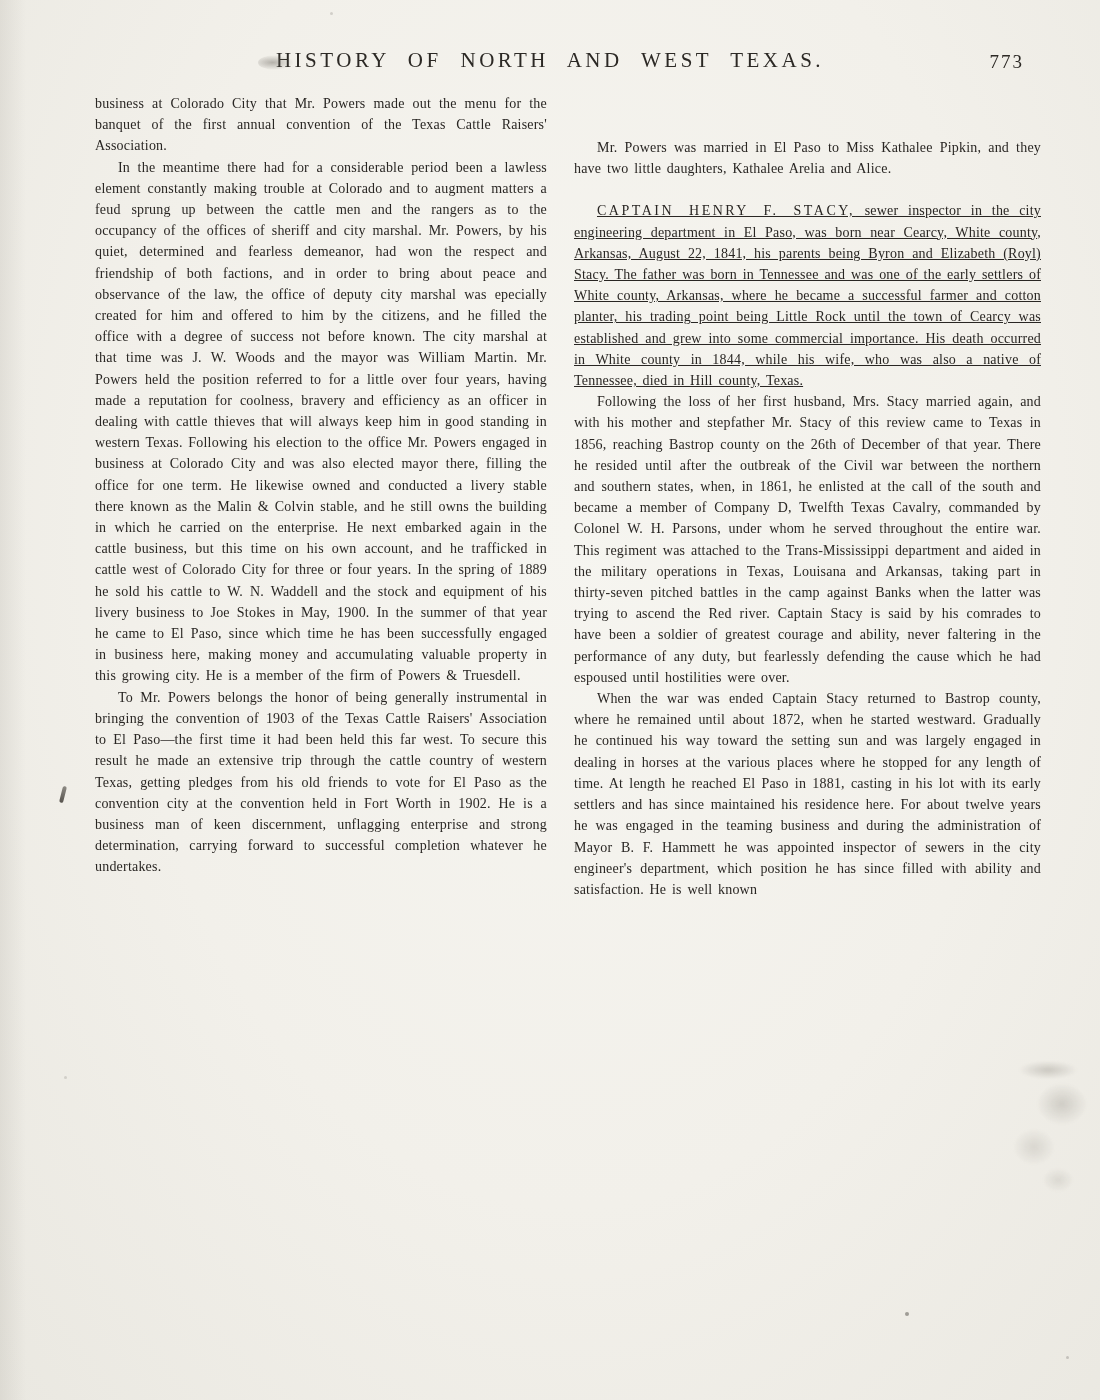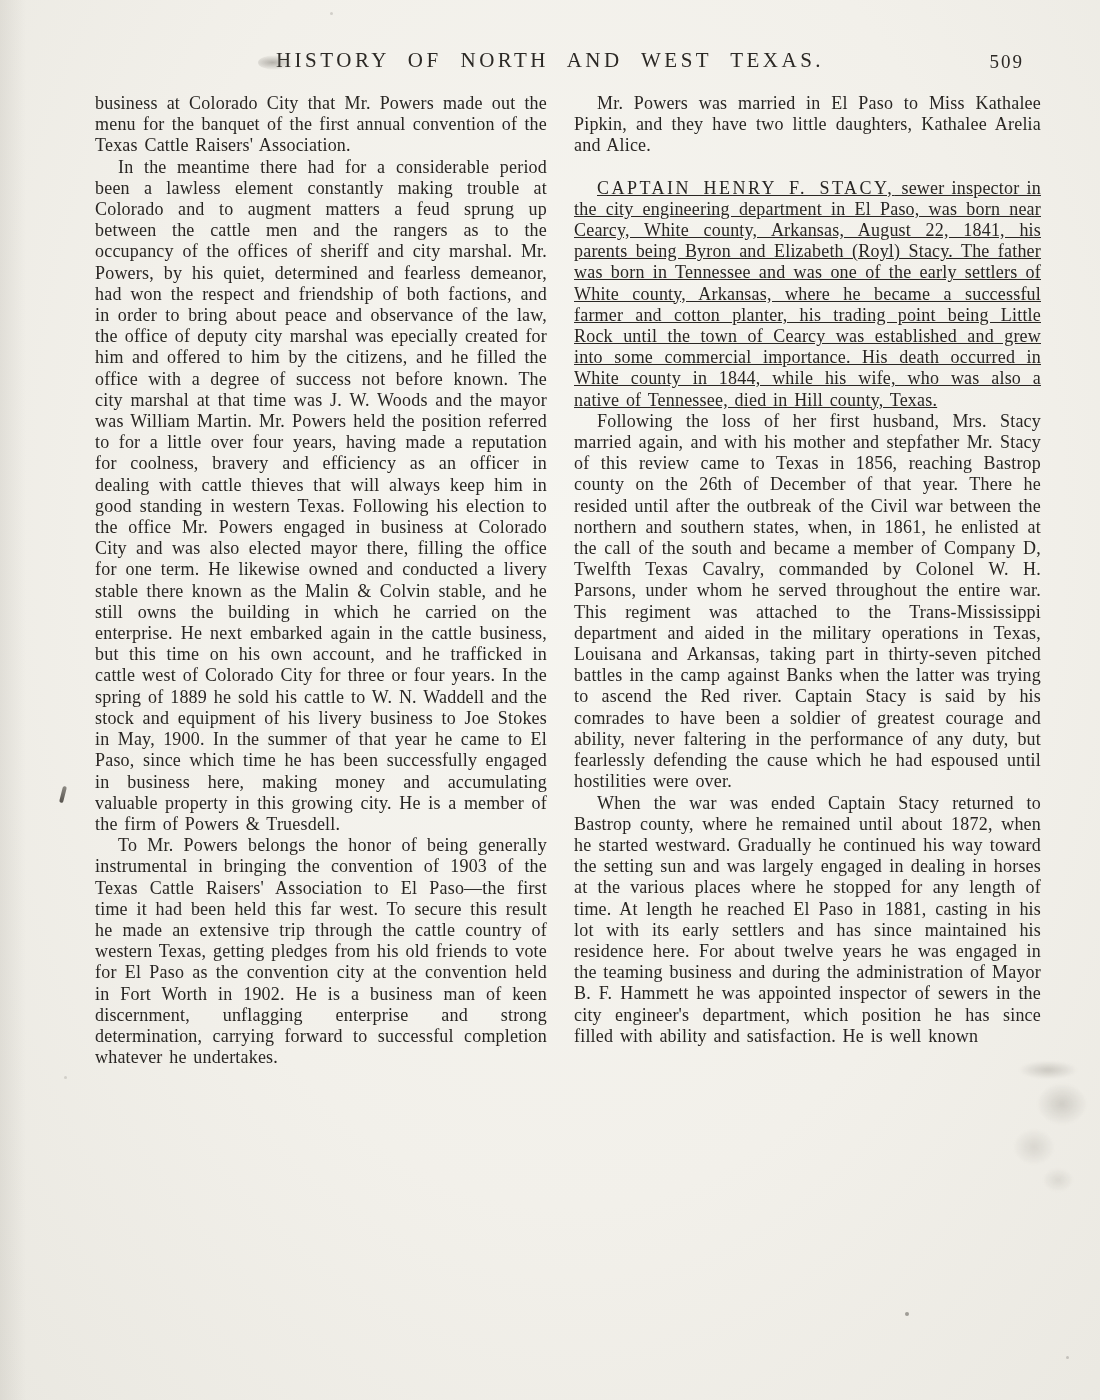--- a/index.html
+++ b/index.html
@@ -51,28 +51,28 @@
 
   .columns {
     position: absolute;
     top: 93px;
     left: 95px;
     display: flex;
     gap: 27px;
   }
   .column {
     text-align: justify;
-    font-size: 18px;
+    font-size: 14px;
     line-height: 21.2px;
     letter-spacing: 0.2px;
     word-spacing: 2px;
     color: var(--ink, #292623);
   }
   .column.left  { width: 452px; }
-  .column.right { width: 467px; }
+  .column.right { width: 467px; margin-top: 44px; }
 
   .column p {
     margin: 0;
     padding: 0;
   }
   .column p.indent { text-indent: 23px; }
   .column p.section-break { margin-top: 21px; text-decoration: underline; }
 
   .lead {
     letter-spacing: 2.5px;
@@ -120,21 +120,21 @@
   .speck.s3 { left: 330px;  top: 12px;   width: 3px; height: 3px; opacity: .4; }
   .speck.s4 { left: 64px;   top: 1076px; width: 3px; height: 3px; opacity: .35; }
 </style>
 </head>
 <body>
 
 <div class="page" style="--paper: #f2f0ea; --paper-hi: #f6f5f0; --ink: #292623;">
 
   <div class="header">
     <div class="running-title">HISTORY OF NORTH AND WEST TEXAS.</div>
-    <div class="page-number">509</div>
+    <div class="page-number">773</div>
   </div>
 
   <div class="columns">
     <div class="column left" id="col-left">
         <p class="">business at Colorado City that Mr. Powers made out the menu for the banquet of the first annual convention of the Texas Cattle Raisers' Association.</p>
         <p class="indent">In the meantime there had for a considerable period been a lawless element constantly making trouble at Colorado and to augment matters a feud sprung up between the cattle men and the rangers as to the occupancy of the offices of sheriff and city marshal. Mr. Powers, by his quiet, determined and fearless demeanor, had won the respect and friendship of both factions, and in order to bring about peace and observance of the law, the office of deputy city marshal was epecially created for him and offered to him by the citizens, and he filled the office with a degree of success not before known. The city marshal at that time was J. W. Woods and the mayor was William Martin. Mr. Powers held the position referred to for a little over four years, having made a reputation for coolness, bravery and efficiency as an officer in dealing with cattle thieves that will always keep him in good standing in western Texas. Following his election to the office Mr. Powers engaged in business at Colorado City and was also elected mayor there, filling the office for one term. He likewise owned and conducted a livery stable there known as the Malin &amp; Colvin stable, and he still owns the building in which he carried on the enterprise. He next embarked again in the cattle business, but this time on his own account, and he trafficked in cattle west of Colorado City for three or four years. In the spring of 1889 he sold his cattle to W. N. Waddell and the stock and equipment of his livery business to Joe Stokes in May, 1900. In the summer of that year he came to El Paso, since which time he has been successfully engaged in business here, making money and accumulating valuable property in this growing city. He is a member of the firm of Powers &amp; Truesdell.</p>
         <p class="indent">To Mr. Powers belongs the honor of being generally instrumental in bringing the convention of 1903 of the Texas Cattle Raisers' Association to El Paso—the first time it had been held this far west. To secure this result he made an extensive trip through the cattle country of western Texas, getting pledges from his old friends to vote for El Paso as the convention city at the convention held in Fort Worth in 1902. He is a business man of keen discernment, unflagging enterprise and strong determination, carrying forward to successful completion whatever he undertakes.</p>
       </div>
     <div class="column right" id="col-right">
         <p class="indent">Mr. Powers was married in El Paso to Miss Kathalee Pipkin, and they have two little daughters, Kathalee Arelia and Alice.</p>

